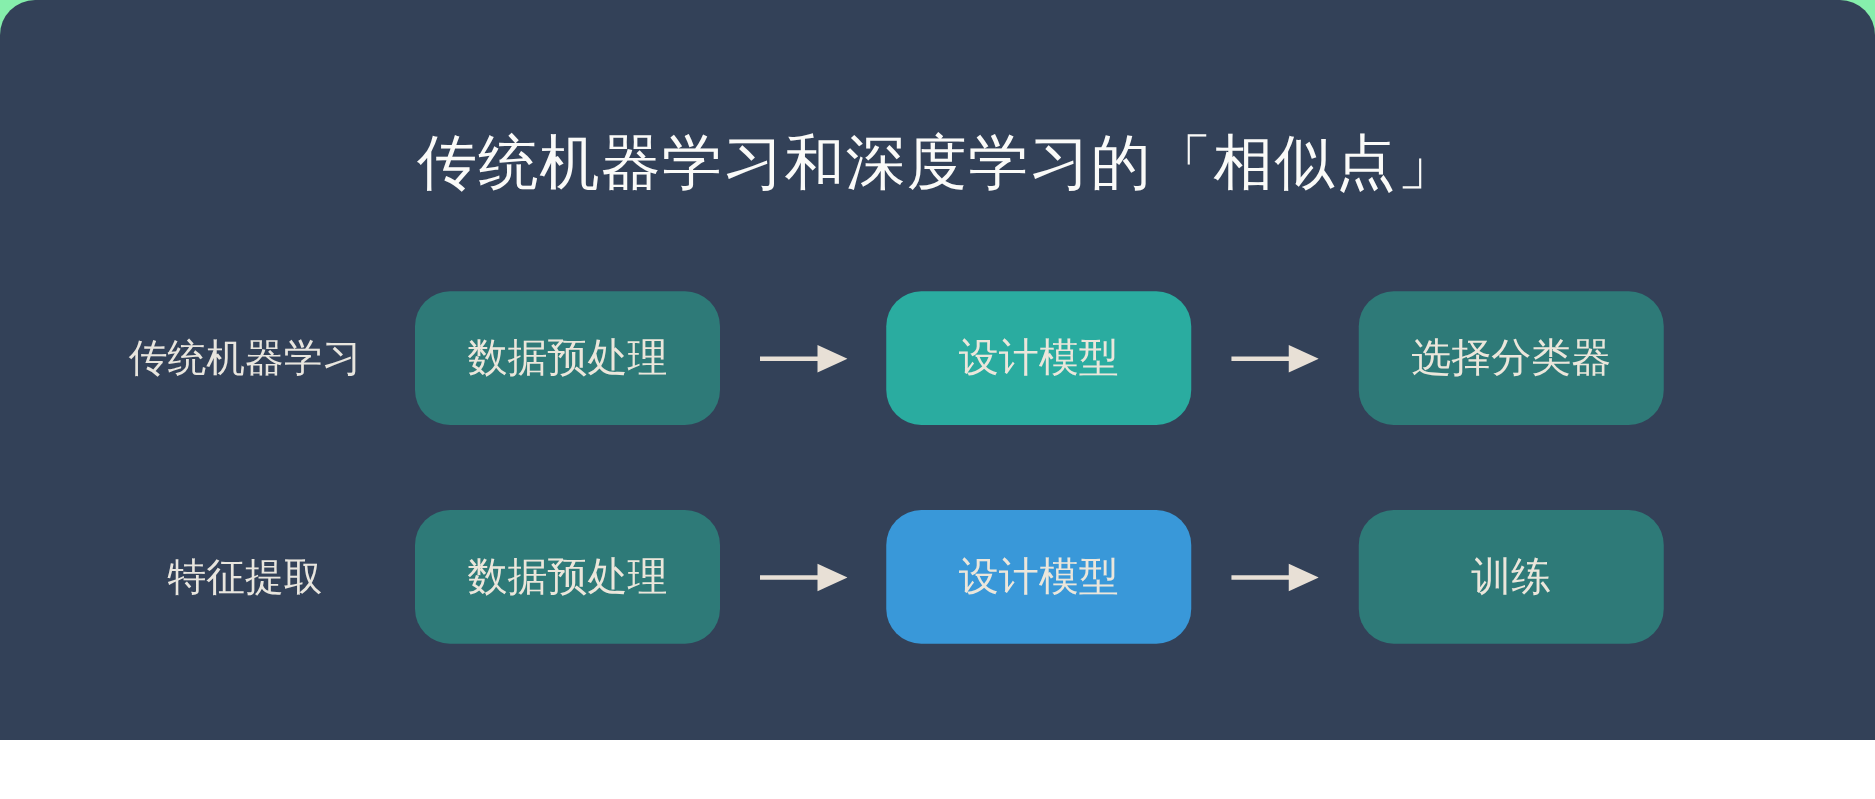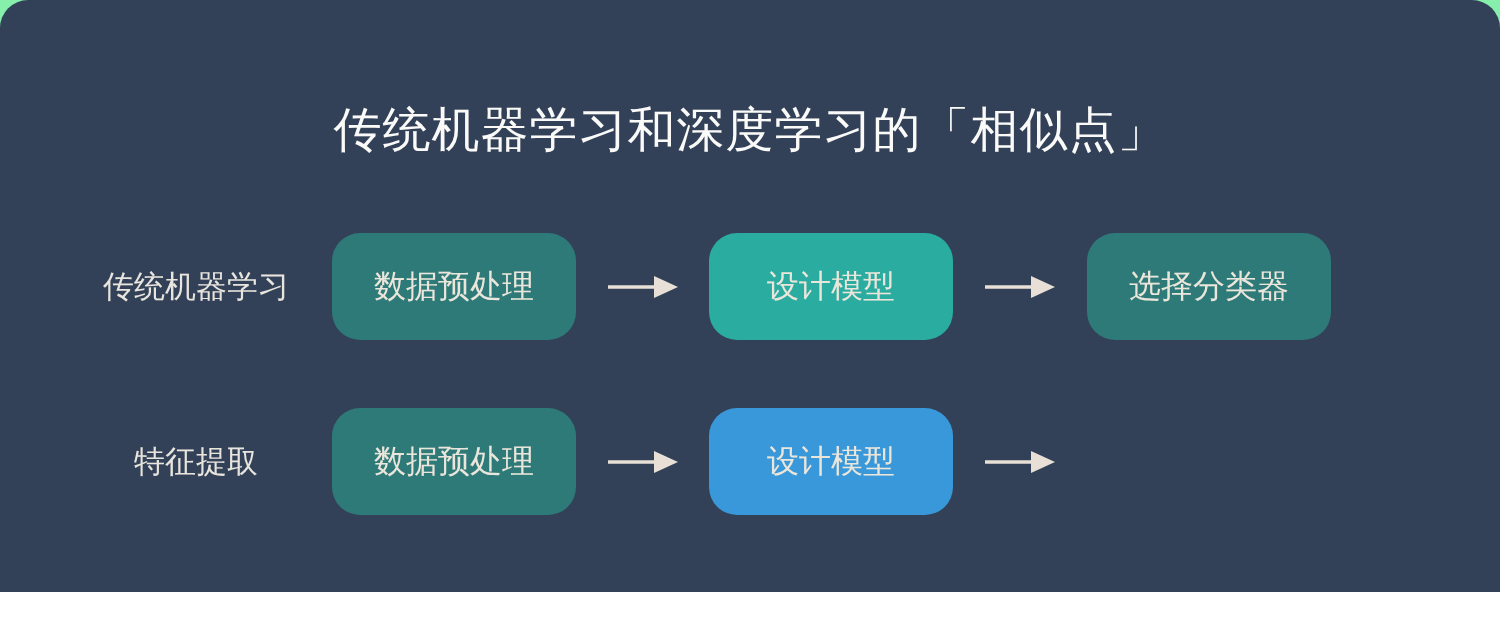--- a/index.html
+++ b/index.html
@@ -128,16 +128,17 @@
 
       <div class="step-box step-2" style="background-color: rgb(57, 152, 217);">设计模型</div>
 
       <div class="arrow-zone arrow-zone-2">
         <svg class="arrow-svg" width="70" height="26" viewBox="0 0 70 26" aria-hidden="true">
           <line x1="0" y1="13" x2="49" y2="13" stroke="currentColor" stroke-width="3.5"></line>
           <polygon points="46,2 70,13 46,24" fill="currentColor"></polygon>
         </svg>
       </div>
 
+      <div class="step-box step-3" style="background-color: rgb(46, 122, 120);">训练</div>
     </div>
 
   </div>
 </div>
 
 </body></html>

